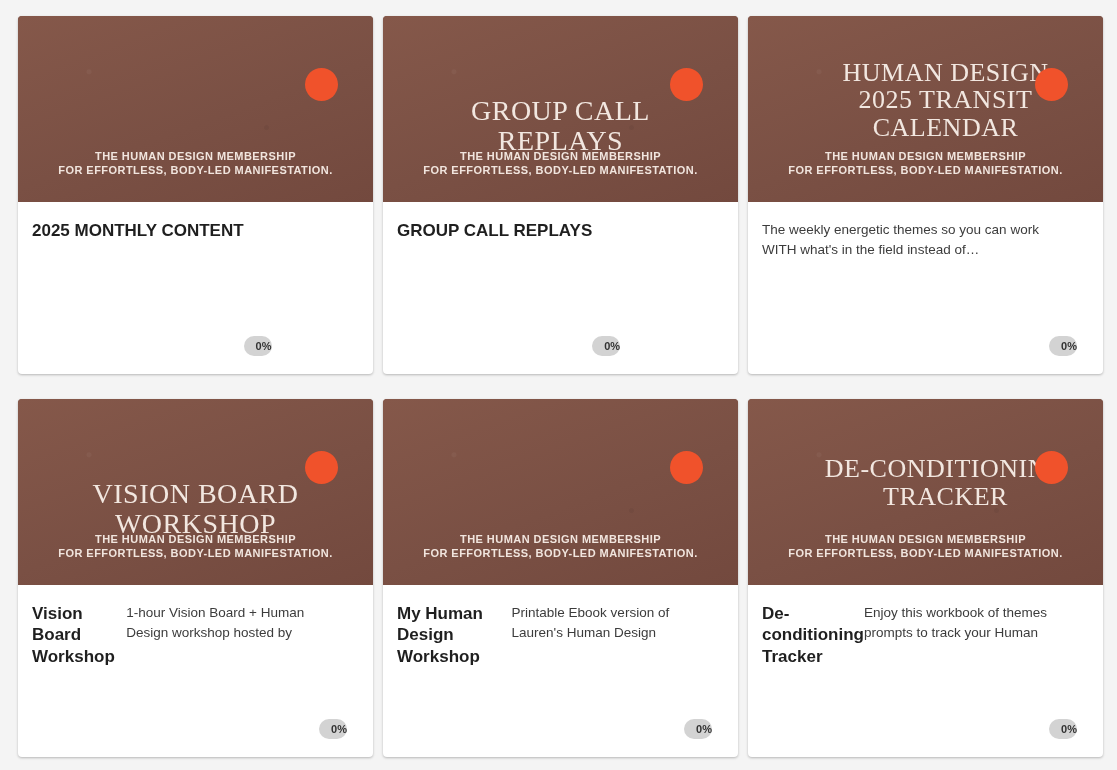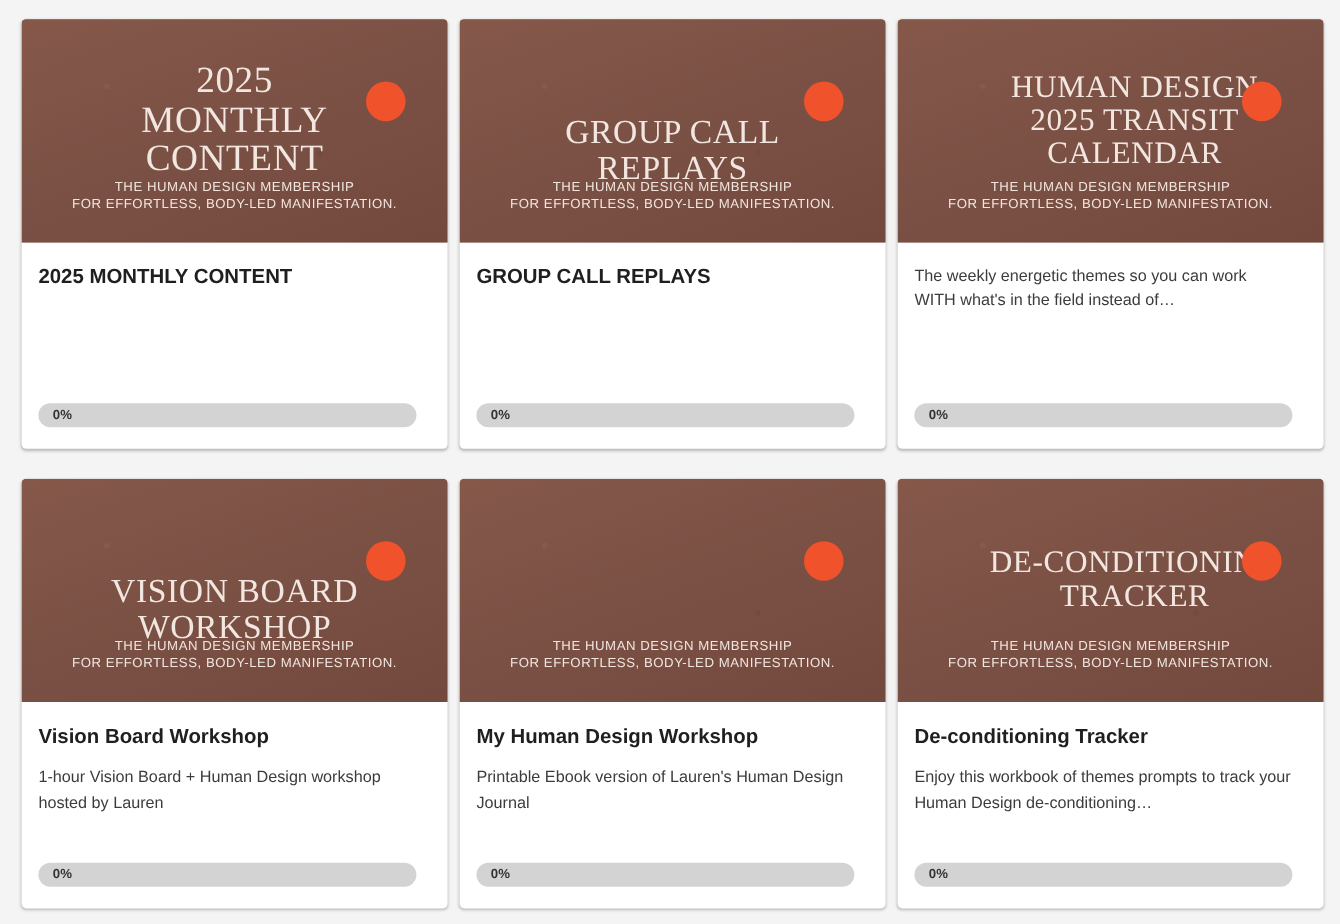--- a/index.html
+++ b/index.html
@@ -64,30 +64,29 @@
   .banner-title.sz-md { font-size: 28px; margin-top: 34px; }
   .banner-title.sz-sm { font-size: 26px; margin-left: 40px; }
   .banner-sub {
     position: absolute;
     bottom: 24px;
     left: 0;
     right: 0;
     text-align: center;
     color: #f1e5de;
     font-size: 11px;
-    font-weight: normal;
+    font-weight: bold;
     letter-spacing: 0.45px;
     line-height: 1.32;
     padding: 0 10px;
   }
   .card-body {
     flex: 1;
     padding: 18px 26px 0 14px;
     display: flex;
-    flex-direction: column;
   }
   .card-title {
     font-size: 17px;
     font-weight: bold;
     color: #1f1f1f;
     line-height: 1.25;
     margin: 0 0 14px 0;
   }
   .card-desc {
     font-size: 13.5px;
@@ -121,21 +120,20 @@
     padding-left: 12px;
   }
 </style>
 </head>
 <body>
 
 <div id="course-grid">
     <div class="course-card">
     <div class="card-banner">
       <div class="banner-dot"></div>
-      <div class="banner-title sz-lg">2025<br>MONTHLY<br>CONTENT</div>
       <div class="banner-sub">THE HUMAN DESIGN MEMBERSHIP<br>FOR EFFORTLESS, BODY-LED MANIFESTATION.</div>
     </div>
     <div class="card-body">
       <h3 class="card-title">2025 MONTHLY CONTENT</h3>
       <div class="progress-wrap">
         <div class="progress-fill" style="width:0%"></div>
         <span class="progress-label">0%</span>
       </div>
     </div>
     </div>

